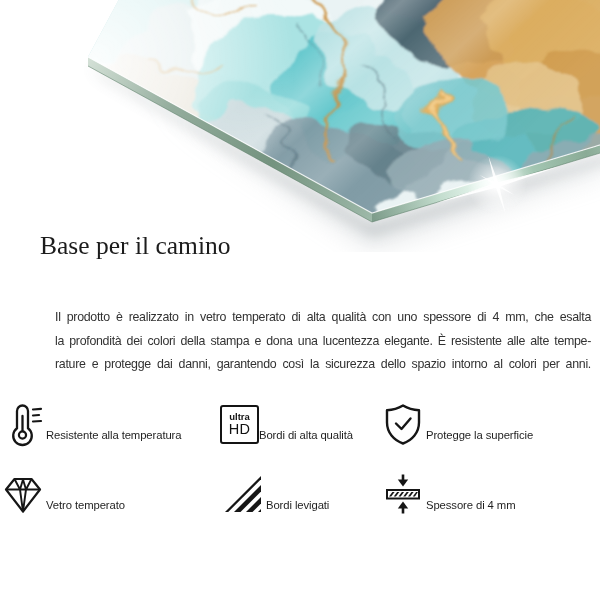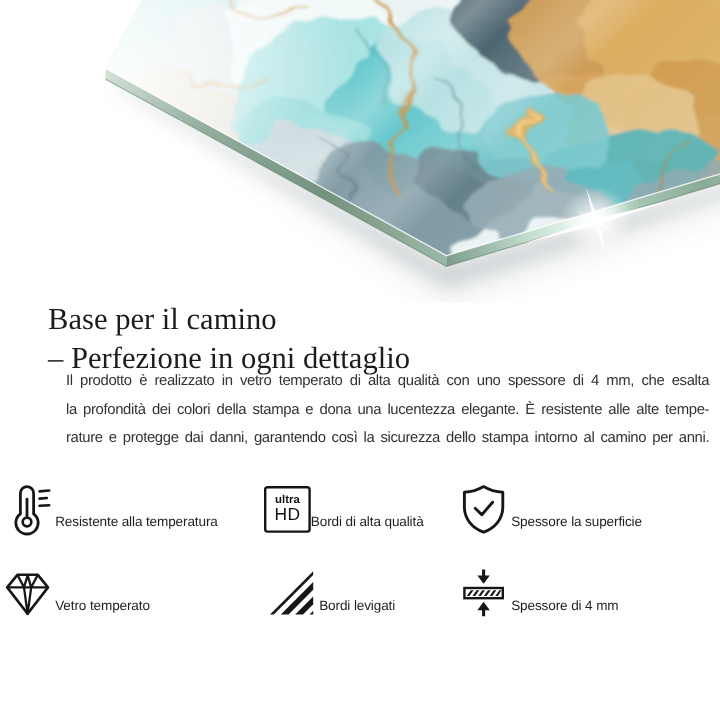--- a/index.html
+++ b/index.html
@@ -1,20 +1,20 @@
 <!DOCTYPE html>
 <html><head>
 <meta charset="utf-8">
 <style>
   html,body{margin:0;padding:0;background:#ffffff;}
   .canvas{position:relative;width:600px;height:600px;background:#ffffff;overflow:hidden;
           font-family:"Liberation Sans",sans-serif;}
   .hero{position:absolute;top:0;left:0;}
   .title{position:absolute;left:40px;top:229px;font-family:"Liberation Serif",serif;
-         font-size:25.5px;line-height:33px;color:#1c1c1c;margin-top:20px;}
+         font-size:25.5px;line-height:33px;color:#1c1c1c;}
   .desc{position:absolute;left:39px;top:306px;width:536px;font-size:12.4px;
         letter-spacing:-0.3px;line-height:23.6px;color:#323232;margin-left:16px;}
   .desc .line{text-align:justify;text-align-last:justify;white-space:nowrap;}
   .features{position:absolute;left:0;top:399px;width:600px;display:grid;
             grid-template-columns:220px 160px 220px;row-gap:20px;}
   .feature{display:flex;flex-direction:row;align-items:center;}
   .icon-box{height:50px;display:flex;align-items:center;justify-content:center;}
   .feature-label{margin-top:22px;font-size:11.3px;letter-spacing:-0.1px;color:#1f1f1f;white-space:nowrap;}
   .hd-box{width:35px;height:35px;border:2.6px solid #141414;border-radius:3px;
           display:flex;flex-direction:column;align-items:center;justify-content:center;color:#111;}
@@ -137,27 +137,26 @@
       </g>
       <g transform="rotate(30)">
         <polygon points="-20,0 0,-1.3 20,0 0,1.3" fill="#ffffff" opacity="0.8"></polygon>
       </g>
       <circle r="2.6" fill="#ffffff"></circle>
     </g>
   </svg>
 
   <div class="title">
     <div>Base per il camino</div>
-    <div>– Perfezione in ogni dettaglio</div>
   </div>
 
   <div class="desc">
     <div class="line">Il prodotto è realizzato in vetro temperato di alta qualità con uno spessore di 4 mm, che esalta</div>
     <div class="line">la profondità dei colori della stampa e dona una lucentezza elegante. È resistente alle alte tempe-</div>
-    <div class="line">rature e protegge dai danni, garantendo così la sicurezza dello stampa intorno al camino per anni.</div>
+    <div class="line">rature e protegge dai danni, garantendo così la sicurezza dello spazio intorno al colori per anni.</div>
   </div>
 
   <div class="features">
 
     <div class="feature">
       <div class="icon-box">
         <svg class="ic" width="46" height="46" viewBox="0 0 46 46" fill="none" stroke="#161616" stroke-width="2.3" stroke-linecap="round">
           <path d="M17 10 A5.5 5.5 0 0 1 28 10 L28 27.2 A9.3 9.3 0 1 1 17 27.2 Z"></path>
           <line x1="22.5" y1="15" x2="22.5" y2="30"></line>
           <circle cx="22.5" cy="34" r="3.6" stroke-width="2.2"></circle>
@@ -179,21 +178,21 @@
       <div class="feature-label">Bordi di alta qualità</div>
     </div>
 
     <div class="feature">
       <div class="icon-box">
         <svg class="ic" width="46" height="46" viewBox="0 0 46 46" fill="none" stroke="#161616" stroke-width="2.4" stroke-linejoin="round" stroke-linecap="round">
           <path d="M23 4.5 C28 7.5 34 9 39 9.2 L39 21.5 C39 31.5 32.3 39.2 23 42.5 C13.7 39.2 7 31.5 7 21.5 L7 9.2 C12 9 18 7.5 23 4.5 Z"></path>
           <path d="M16 22.5 L21.5 28 L30.5 17.5"></path>
         </svg>
       </div>
-      <div class="feature-label">Spessore la superficie</div>
+      <div class="feature-label">Protegge la superficie</div>
     </div>
 
     <div class="feature">
       <div class="icon-box">
         <svg class="ic" width="46" height="46" viewBox="0 0 46 46" fill="none" stroke="#161616" stroke-linejoin="round">
           <path d="M14.5 8 L31.5 8 L40 18.5 L23 40.5 L6 18.5 Z" stroke-width="2.2"></path>
           <path d="M6 18.5 L40 18.5 M14.5 8 L20 18.5 L23 8.5 L26 18.5 L31.5 8 M20 18.5 L23 40.5 L26 18.5" stroke-width="1.9"></path>
         </svg>
       </div>
       <div class="feature-label">Vetro temperato</div>

